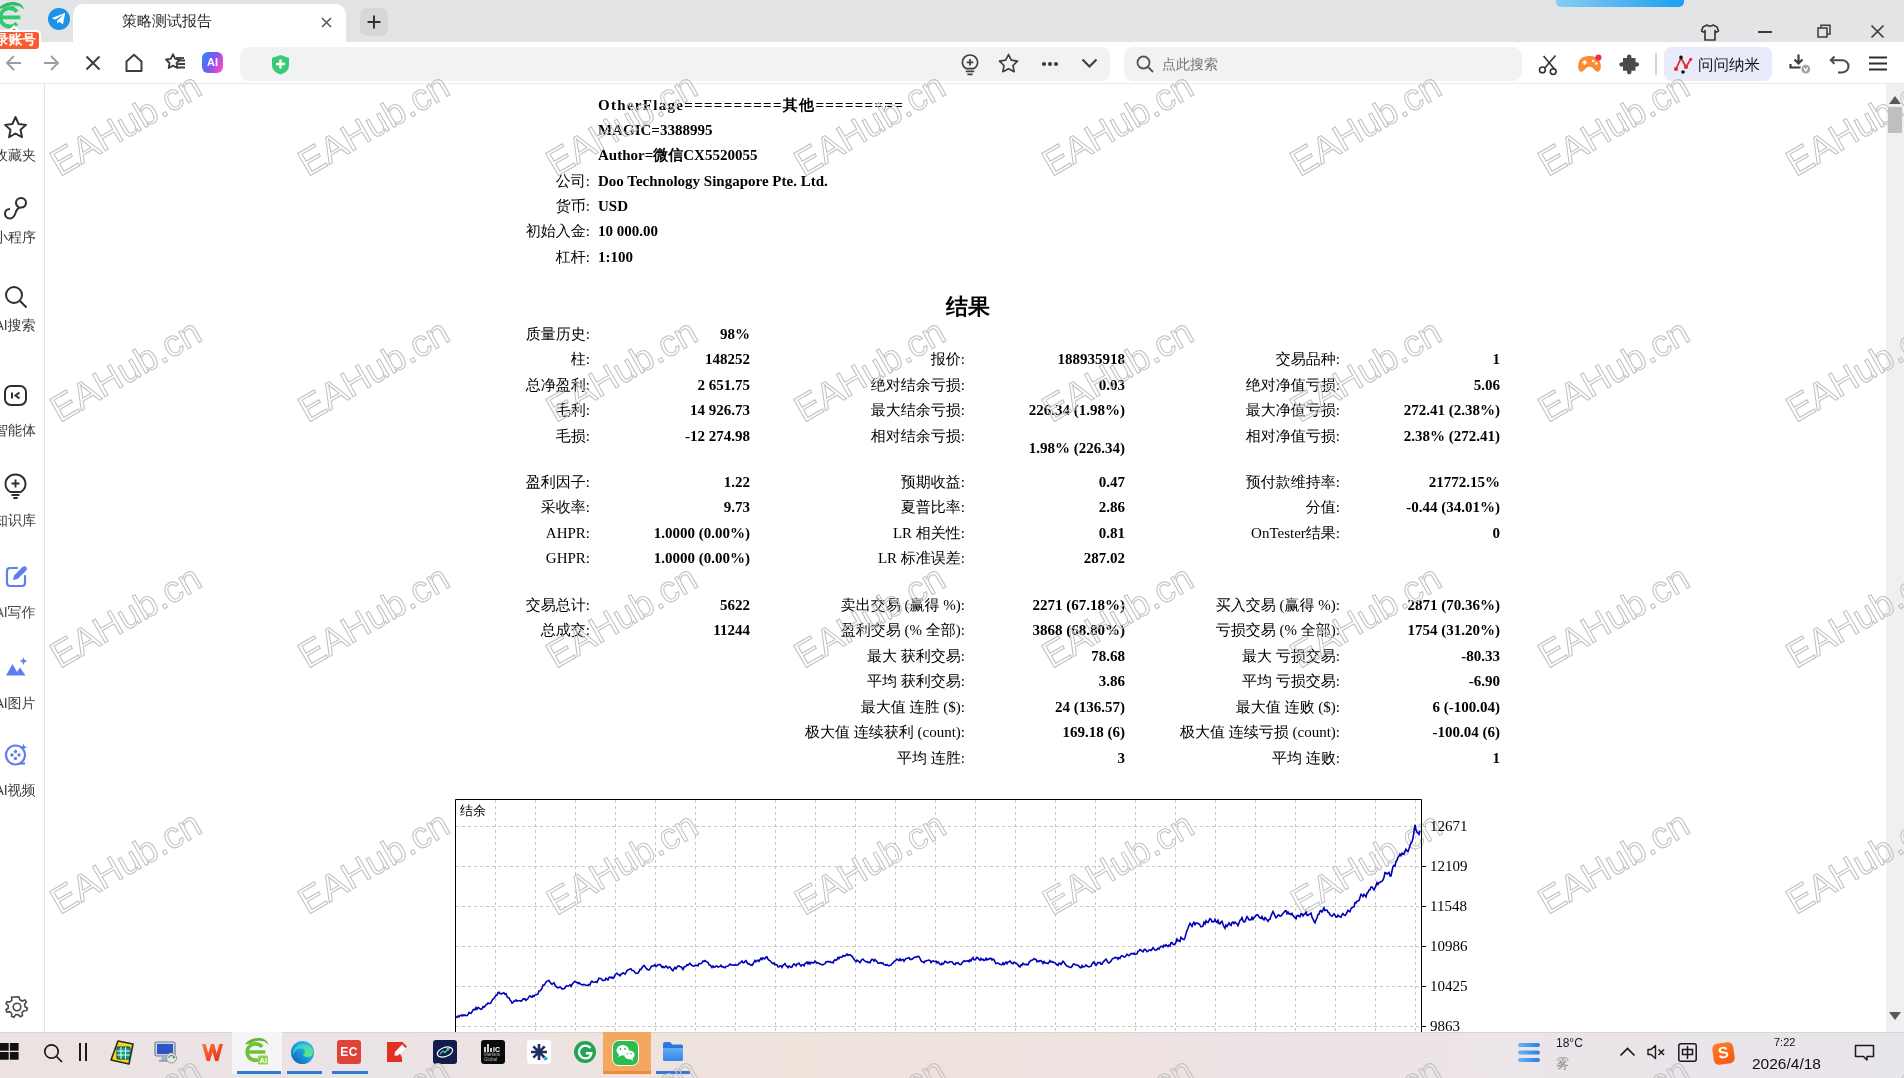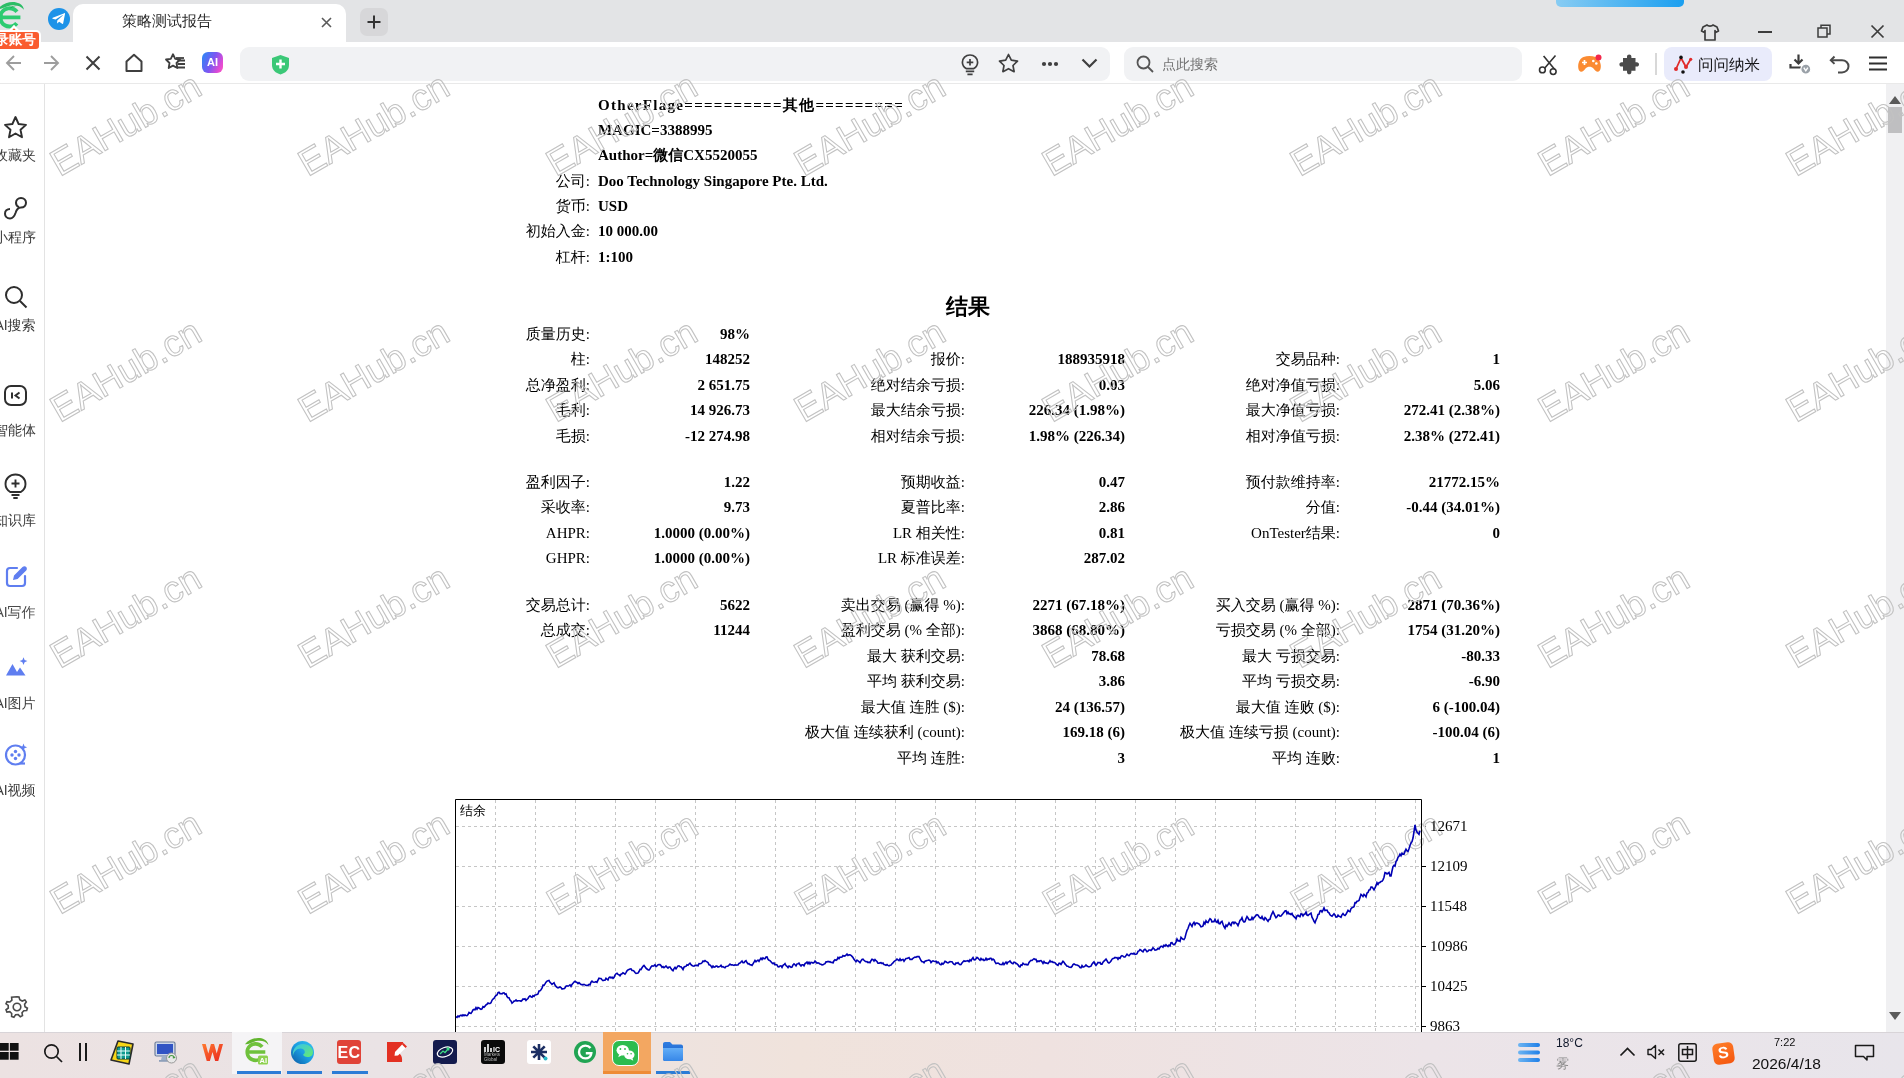--- a/index.html
+++ b/index.html
@@ -168,21 +168,21 @@
 <div class="rc b" style="right:404px;top:378px">5.06</div>
 <div class="rc" style="right:1314px;top:403px">毛利:</div>
 <div class="rc b" style="right:1154px;top:403px">14 926.73</div>
 <div class="rc" style="right:939px;top:403px">最大结余亏损:</div>
 <div class="rc b" style="right:779px;top:403px">226.34 (1.98%)</div>
 <div class="rc" style="right:564px;top:403px">最大净值亏损:</div>
 <div class="rc b" style="right:404px;top:403px">272.41 (2.38%)</div>
 <div class="rc" style="right:1314px;top:429px">毛损:</div>
 <div class="rc b" style="right:1154px;top:429px">-12 274.98</div>
 <div class="rc" style="right:939px;top:429px">相对结余亏损:</div>
-<div class="rc b" style="right:779px;top:429px">1.98% (226.34)</div>
+<div class="rc b" style="right:779px;top:441px">1.98% (226.34)</div>
 <div class="rc" style="right:564px;top:429px">相对净值亏损:</div>
 <div class="rc b" style="right:404px;top:429px">2.38% (272.41)</div>
 <div class="rc" style="right:1314px;top:475px">盈利因子:</div>
 <div class="rc b" style="right:1154px;top:475px">1.22</div>
 <div class="rc" style="right:939px;top:475px">预期收益:</div>
 <div class="rc b" style="right:779px;top:475px">0.47</div>
 <div class="rc" style="right:564px;top:475px">预付款维持率:</div>
 <div class="rc b" style="right:404px;top:475px">21772.15%</div>
 <div class="rc" style="right:1314px;top:500px">采收率:</div>
 <div class="rc b" style="right:1154px;top:500px">9.73</div>
@@ -393,21 +393,21 @@
           <stop offset="1" stop-color="#35c1f1"></stop>
         </linearGradient>
 <linearGradient id="eg2" x1="0" y1="0" x2="1" y2="1">
           <stop offset="0" stop-color="#35c1f1"></stop>
           <stop offset="1" stop-color="#66eb6e"></stop>
         </linearGradient>
       </defs>
 </svg>
 <div class="abs" style="left:287px;top:1071px;width:35px;height:3px;background:#2c7cd6"></div>
 <div class="abs" style="left:337px;top:1040px;width:24px;height:24px;background:#e04338;border-radius:3px"></div>
-<div class="abs" style="left:337px;top:1046px;width:24px;height:14px;font-size:16px;font-weight:bold;color:#fff;letter-spacing:0.5px;text-align:center;line-height:13px">EC</div>
+<div class="abs" style="left:337px;top:1046px;width:24px;height:14px;font-size:12px;font-weight:bold;color:#fff;letter-spacing:0.5px;text-align:center;line-height:13px">EC</div>
 <div class="abs" style="left:332px;top:1071px;width:36px;height:3px;background:#2c7cd6"></div>
 <svg class="abs" style="left:385px;top:1040px" width="24" height="24" viewBox="0 0 24 24">
 <path d="M2 2 L18 2 C20 8 16 12 10 12 C14 12 18 15 17 22 L2 22 Z" fill="#e33022"></path>
 <path d="M18.5 3 L22 6.5 L13 15.5 L9.5 15.8 L10 12 Z" fill="#fff"></path>
 <path d="M18.5 3 L22 6.5 L20.5 8 L17 4.5 Z" fill="#e33022"></path>
 </svg>
 <div class="abs" style="left:433px;top:1040px;width:24px;height:24px;background:#141b4d;border-radius:3px"></div>
 <svg class="abs" style="left:436px;top:1043px" width="18" height="18" viewBox="0 0 18 18">
 <ellipse cx="9" cy="9" rx="8" ry="4.5" fill="none" stroke="#fff" stroke-width="1.2" transform="rotate(-20 9 9)"></ellipse>
 <path d="M4 11 L7 8 L9 9.5 L13 5 M13 5 L10.5 5.5 M13 5 L12.6 7.5" stroke="#3ddc84" stroke-width="1.3" fill="none"></path>

